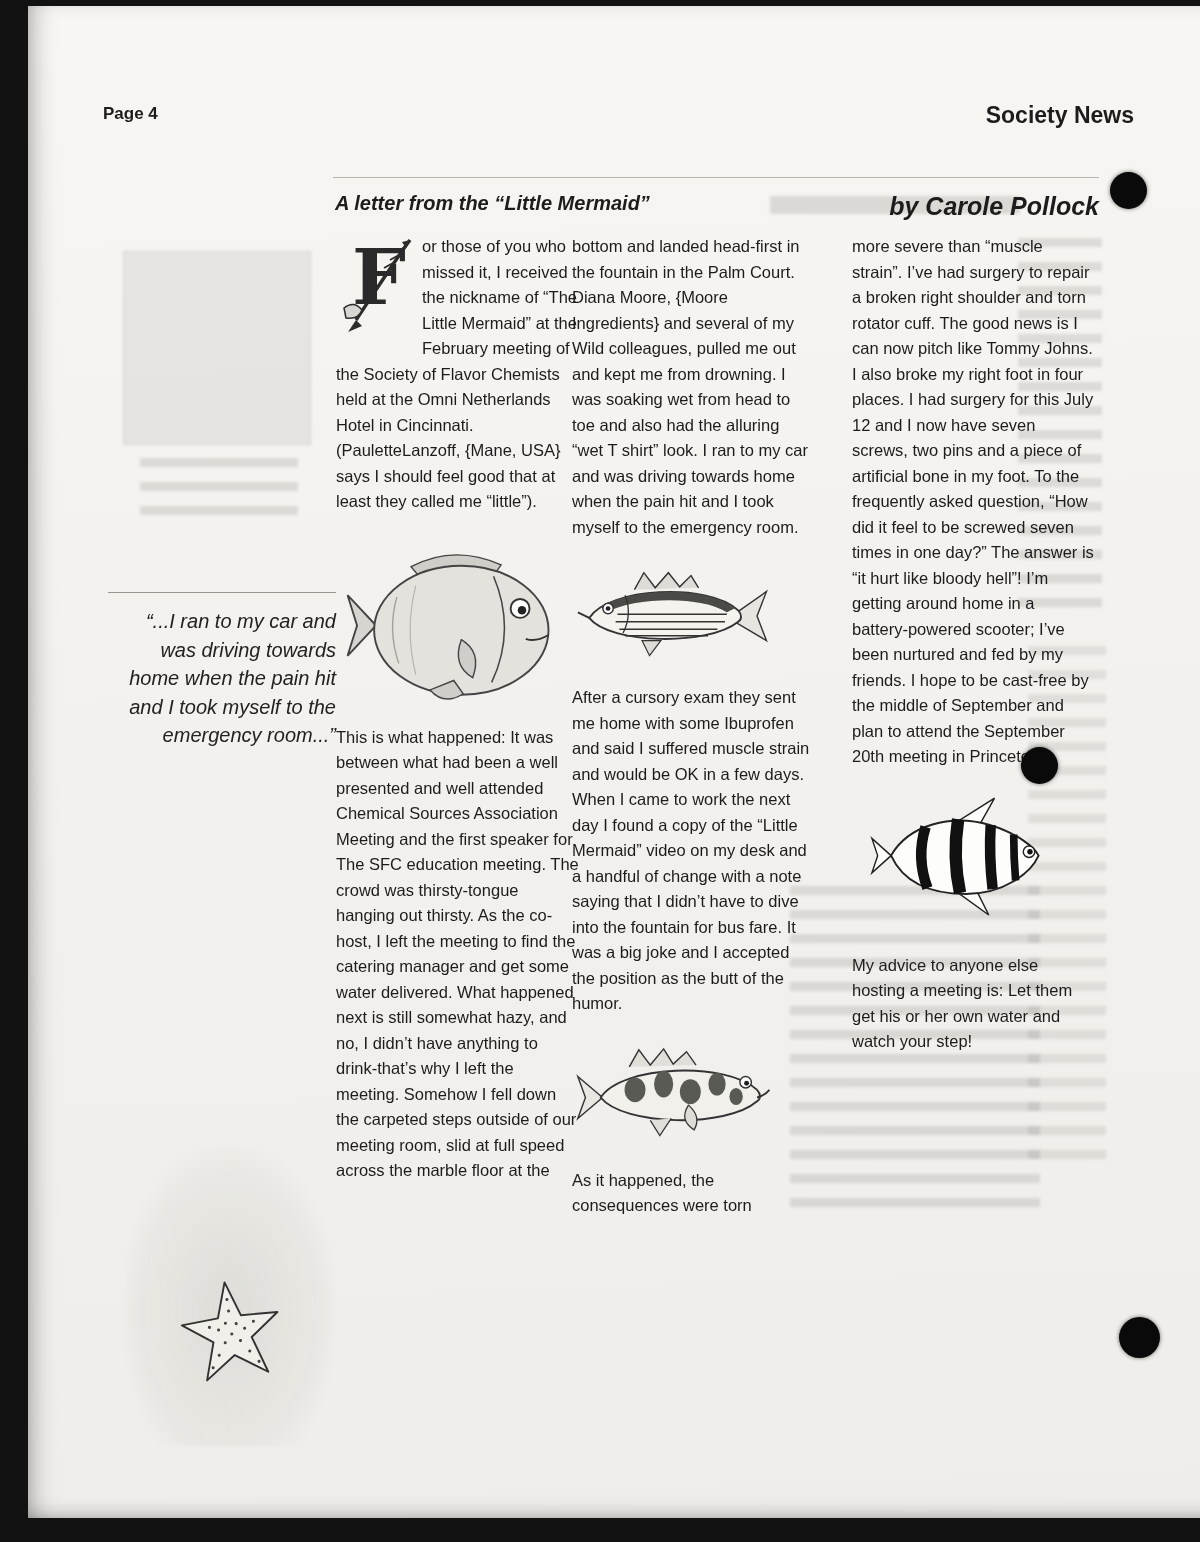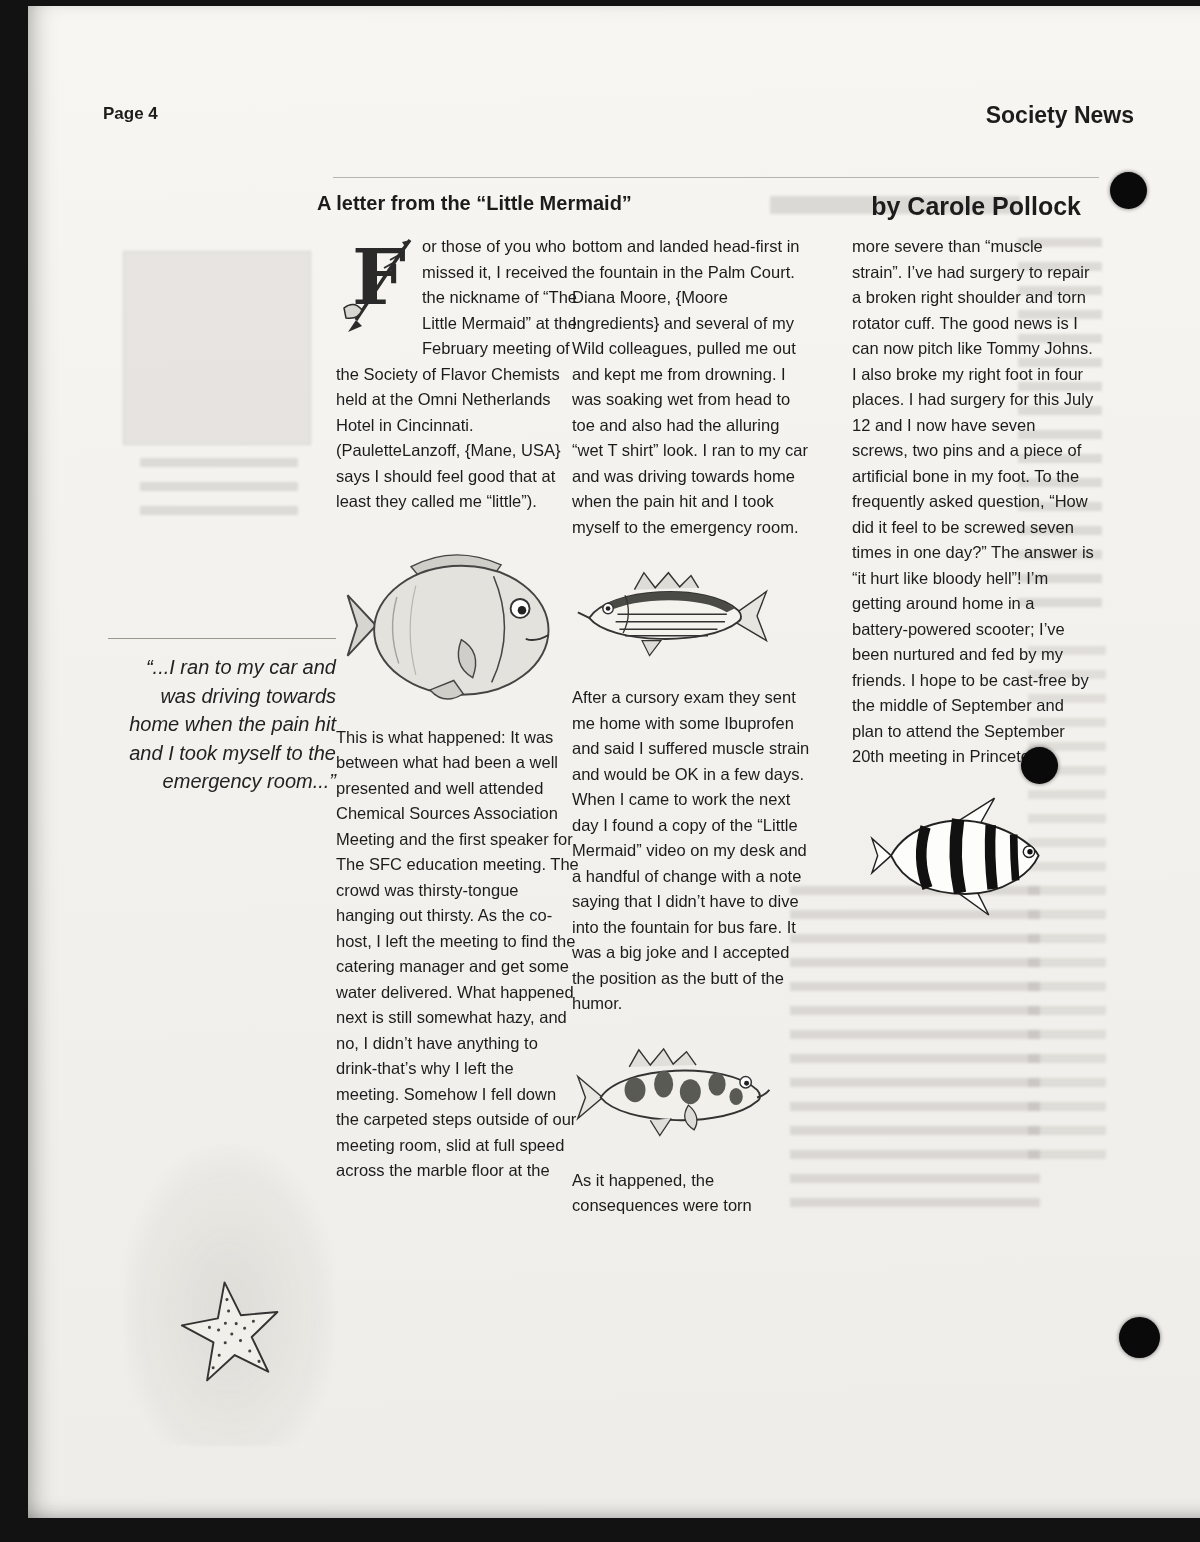--- a/index.html
+++ b/index.html
@@ -15,21 +15,21 @@
     box-shadow: inset 16px 0 26px -14px rgba(0,0,0,.35),
                 inset -10px 0 18px -12px rgba(0,0,0,.28),
                 inset 0 -14px 20px -12px rgba(0,0,0,.22),
                 inset 0 10px 16px -12px rgba(255,255,255,.8);
     padding-left: 34px;
   }
   
   .hdr-left{position:absolute;left:75px;top:98px;font-weight:bold;font-size:17px;z-index:3;}
   .hdr-right{position:absolute;right:86px;top:96px;font-weight:bold;font-size:23px;z-index:3;}
   .title-rule{position:absolute;left:305px;top:171px;width:766px;border-top:1px solid #b7b4ae;z-index:3;}
-  .title-row{position:absolute;left:289px;top:186px;width:764px;display:flex;justify-content:space-between;z-index:3;}
+  .title-row{position:absolute;left:307px;top:186px;width:764px;display:flex;justify-content:space-between;z-index:3;font-style:italic;}
   .article-title{font-weight:bold;font-size:20px;}
   .byline{font-weight:bold;font-size:25px;}
   
   .col{position:absolute;top:228px;width:243px;font-size:16.5px;line-height:25.5px;z-index:3;}
   .col1{left:308px;} .col2{left:544px;} .col3{left:824px;}
   .para{margin:0 0 25px 0;}
   
   .dropcap-wrap{float:left;width:80px;height:100px;position:relative;margin:4px 6px 0 0;}
   .dropcap-letter{position:absolute;left:16px;top:-6px;font-family:"DejaVu Serif",serif;
     font-size:76px;line-height:92px;font-weight:bold;color:#2a2a2a;}
@@ -38,21 +38,21 @@
   .illus{margin:10px 0 14px 0;}
   .illus svg{display:block;}
   .illus-f1{margin-left:4px;}
   .illus-f2{margin:18px 0 16px 4px;}
   .illus-f3{margin:26px 0 32px 18px;}
   .illus-f4{margin:14px 0 16px 2px;}
   
   .pullquote{
     position:absolute;left:80px;top:586px;width:228px;z-index:3;
     text-align:right;font-style:italic;font-size:20px;line-height:28.5px;color:#222;
-    border-top:1px solid #9a978f;padding-top:14px;margin-top:46px;
+    border-top:1px solid #9a978f;padding-top:14px;
   }
   
   .starfish{position:absolute;left:146px;top:1272px;z-index:3;transform:rotate(-8deg);}
   
   .hole{position:absolute;background:#0a0a0a;border-radius:50%;z-index:6;box-shadow:0 0 4px rgba(0,0,0,.55);}
   .hole1{left:1110px;top:172px;width:37px;height:37px;}
   .hole2{left:1021px;top:747px;width:37px;height:37px;}
   .hole3{left:1119px;top:1317px;width:41px;height:41px;}
   
   .ghost{position:absolute;z-index:1;pointer-events:none;filter:blur(1.4px);}
@@ -183,20 +183,21 @@
         <path d="M22,62 C40,30 85,18 125,30 C155,39 172,54 176,62 C168,80 140,102 100,102 C60,102 34,88 22,62 Z" fill="#fdfdfb" stroke="#222" stroke-width="2"></path>
         <path d="M58,32 Q48,64 60,96" stroke="#111" stroke-width="11" fill="none"></path>
         <path d="M92,24 Q86,64 94,101" stroke="#111" stroke-width="13" fill="none"></path>
         <path d="M126,30 Q124,62 128,97" stroke="#111" stroke-width="11" fill="none"></path>
         <path d="M150,40 Q150,64 152,88" stroke="#111" stroke-width="8" fill="none"></path>
         <circle cx="166" cy="58" r="6" fill="#fff" stroke="#222" stroke-width="1.5"></circle>
         <circle cx="167" cy="58" r="2.8" fill="#111"></circle>
       </svg>
     </div>
 
+    <div class="para">My advice to anyone else hosting a meeting is: Let them get his or her own water and watch your step!</div>
   </div>
 
   <div class="starfish">
     <svg width="116" height="111" viewBox="0 0 120 115">
       <path d="M60,4 L72,40 L110,42 L80,64 L92,102 L60,80 L28,102 L40,64 L10,42 L48,40 Z" fill="#f0efe9" stroke="#333" stroke-width="2" stroke-linejoin="round"></path>
       <g fill="#444">
         <circle cx="60" cy="22" r="1.6"></circle>
           <circle cx="60" cy="34" r="1.6"></circle>
           <circle cx="55" cy="46" r="1.6"></circle>
         <circle cx="66" cy="48" r="1.6"></circle>

